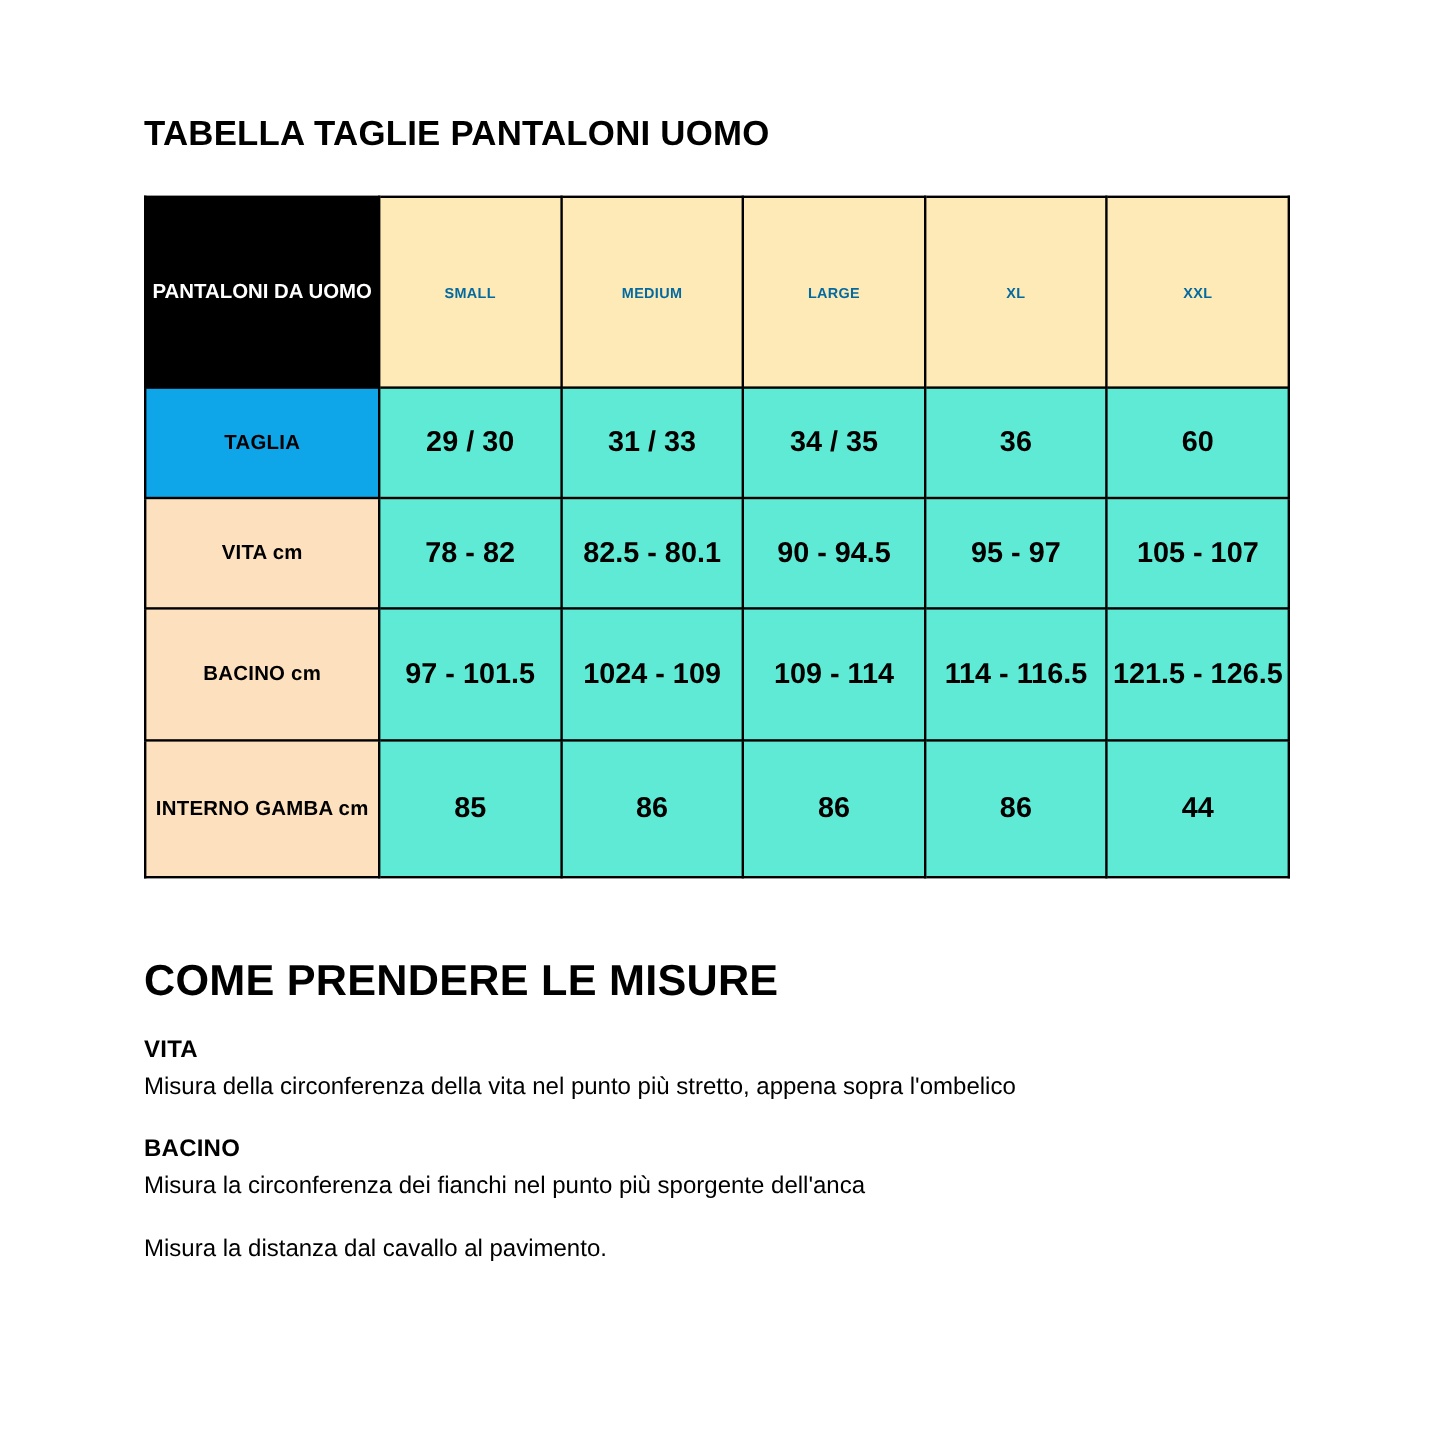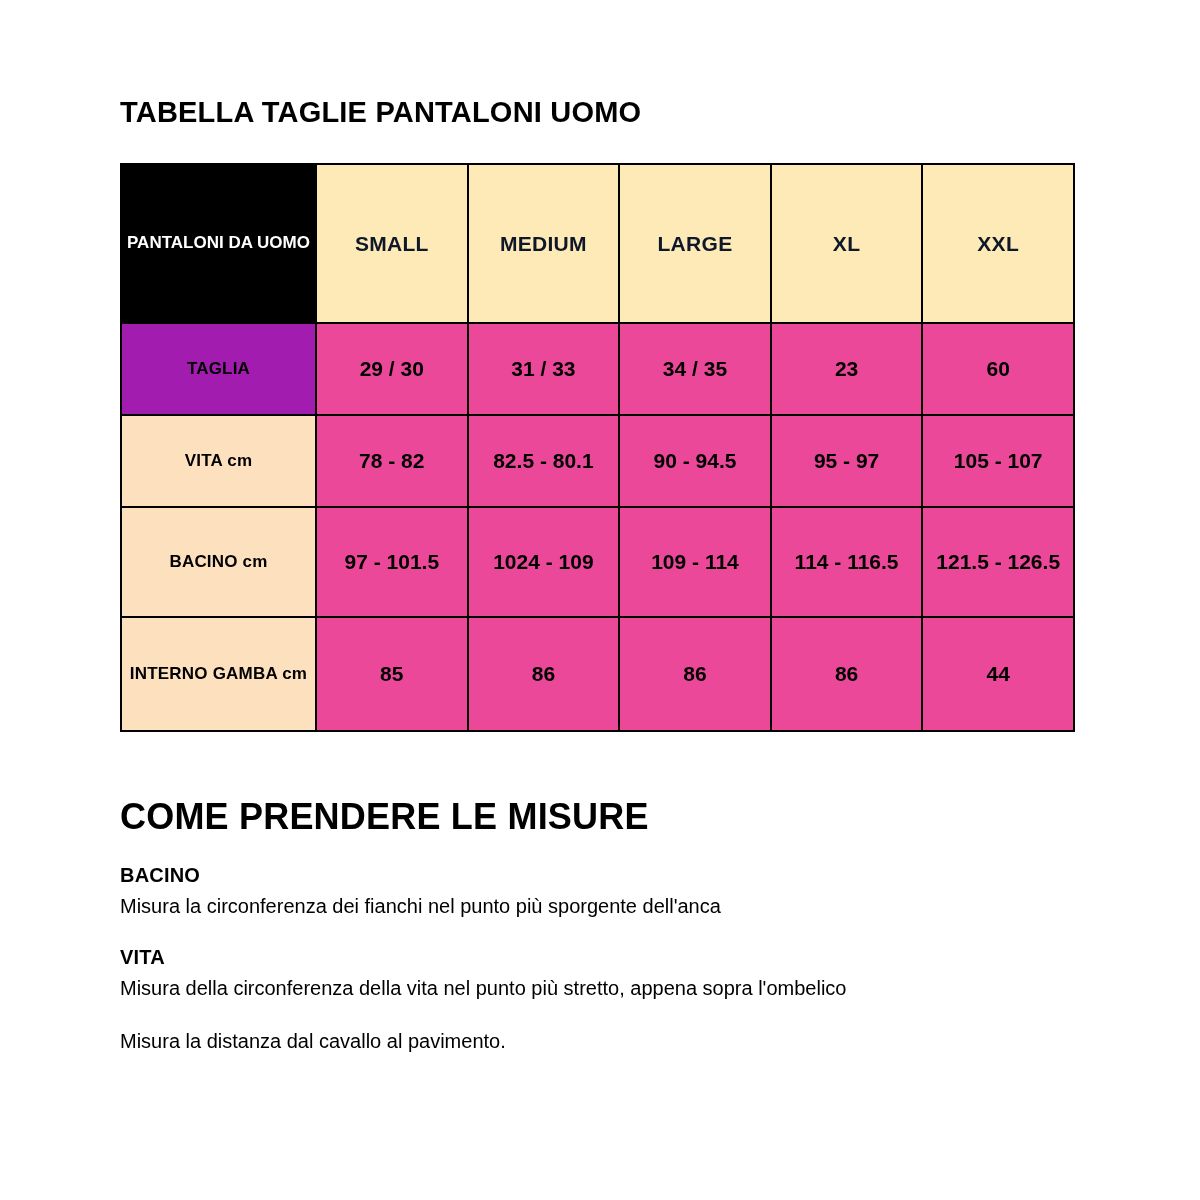--- a/index.html
+++ b/index.html
@@ -43,38 +43,38 @@
   th.corner-head {
     background: #000000;
     color: #ffffff;
     font-size: 17px;
     line-height: 1.35;
     height: 145px;
     width: 185px;
   }
   th.col-head {
     background: #fdeab6;
-    color: #0f172a;
-    font-size: 21px;
+    color: #0369a1;
+    font-size: 12px;
     letter-spacing: 0.3px;
   }
   td.row-head {
     font-size: 17px;
     line-height: 1.3;
     letter-spacing: 0.2px;
   }
   td.row-head.accent {
-    background: #a21caf;
+    background: #0ea5e9;
   }
   td.row-head.soft {
     background: #fde0bd;
   }
   td.data-cell {
-    background: #ec4899;
-    font-size: 21px;
+    background: #5eead4;
+    font-size: 24px;
     line-height: 1.35;
   }
   tr.row-taglia td { height: 78px; }
   tr.row-vita td { height: 78px; }
   tr.row-bacino td { height: 96px; }
   tr.row-interno td { height: 100px; text-align: center; }
 
   .section-title {
     font-size: 36px;
     font-weight: bold;
@@ -114,21 +114,21 @@
         <th class="col-head">XL</th>
         <th class="col-head">XXL</th>
       </tr>
     </thead>
     <tbody>
       <tr class="row-taglia">
         <td class="row-head accent">TAGLIA</td>
         <td class="data-cell">29 / 30</td>
         <td class="data-cell">31 / 33</td>
         <td class="data-cell">34 / 35</td>
-        <td class="data-cell">23</td>
+        <td class="data-cell">36</td>
         <td class="data-cell">60</td>
       </tr>
       <tr class="row-vita">
         <td class="row-head soft">VITA cm</td>
         <td class="data-cell">78 - 82</td>
         <td class="data-cell">82.5 - 80.1</td>
         <td class="data-cell">90 - 94.5</td>
         <td class="data-cell">95 - 97</td>
         <td class="data-cell">105 - 107</td>
       </tr>
@@ -147,26 +147,26 @@
         <td class="data-cell">86</td>
         <td class="data-cell">86</td>
         <td class="data-cell">44</td>
       </tr>
     </tbody>
   </table>
 
   <h2 class="section-title">COME PRENDERE LE MISURE</h2>
 
   <div class="measure-block">
-    <p class="measure-term">BACINO</p>
-    <p class="measure-desc">Misura la circonferenza dei fianchi nel punto più sporgente dell'anca</p>
+    <p class="measure-term">VITA</p>
+    <p class="measure-desc">Misura della circonferenza della vita nel punto più stretto, appena sopra l'ombelico</p>
   </div>
 
   <div class="measure-block">
-    <p class="measure-term">VITA</p>
-    <p class="measure-desc">Misura della circonferenza della vita nel punto più stretto, appena sopra l'ombelico</p>
+    <p class="measure-term">BACINO</p>
+    <p class="measure-desc">Misura la circonferenza dei fianchi nel punto più sporgente dell'anca</p>
   </div>
 
   <div class="measure-block">
     <p class="measure-desc">Misura la distanza dal cavallo al pavimento.</p>
   </div>
 
 </div>
 
 </body></html>

